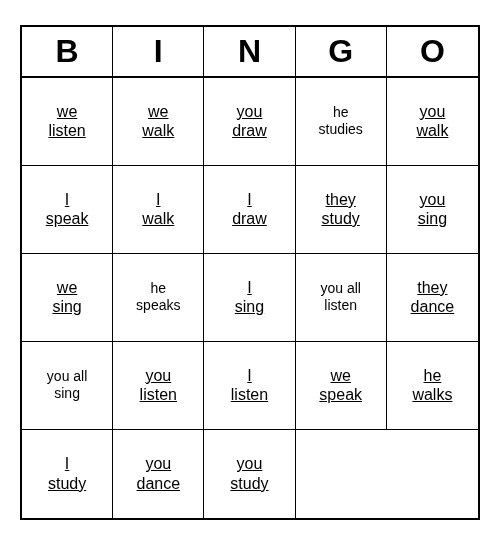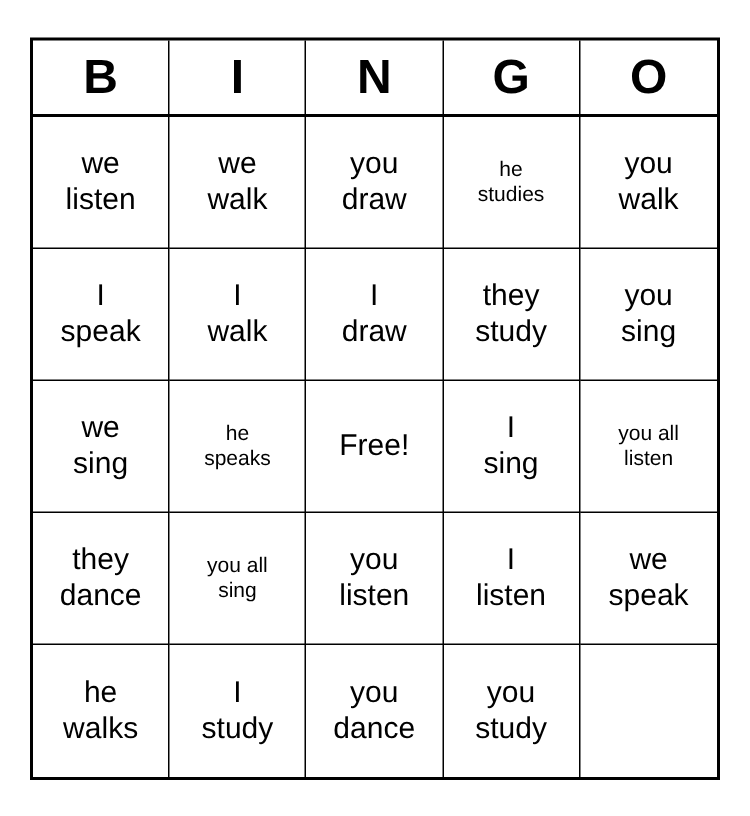--- a/index.html
+++ b/index.html
@@ -71,21 +71,22 @@
 
     .bingo-cell-text {
       font-size: 18px;
     }
 
     .bingo-cell-text.small {
       font-size: 14px;
     }
 
     .bingo-cell-text.large {
-      font-size: 20px;
+      font-size: 16px;
+      text-decoration: underline;
     }
   </style>
 </head>
 <body>
 
 <div class="bingo-container">
   <div class="bingo-header">
   <div class="bingo-header-cell">B</div>
       <div class="bingo-header-cell">I</div>
       <div class="bingo-header-cell">N</div>
@@ -135,23 +136,20 @@
       </div>
       <div class="bingo-cell">
         <span class="bingo-cell-text large" style="white-space: pre;">we
 sing</span>
       </div>
       <div class="bingo-cell">
         <span class="bingo-cell-text small" style="white-space: pre;">he
 speaks</span>
       </div>
       <div class="bingo-cell">
-        <span class="bingo-cell-text large" style="white-space: pre;">Free!</span>
-      </div>
-      <div class="bingo-cell">
         <span class="bingo-cell-text large" style="white-space: pre;">I
 sing</span>
       </div>
       <div class="bingo-cell">
         <span class="bingo-cell-text small" style="white-space: pre;">you all
 listen</span>
       </div>
       <div class="bingo-cell">
         <span class="bingo-cell-text large" style="white-space: pre;">they
 dance</span>

